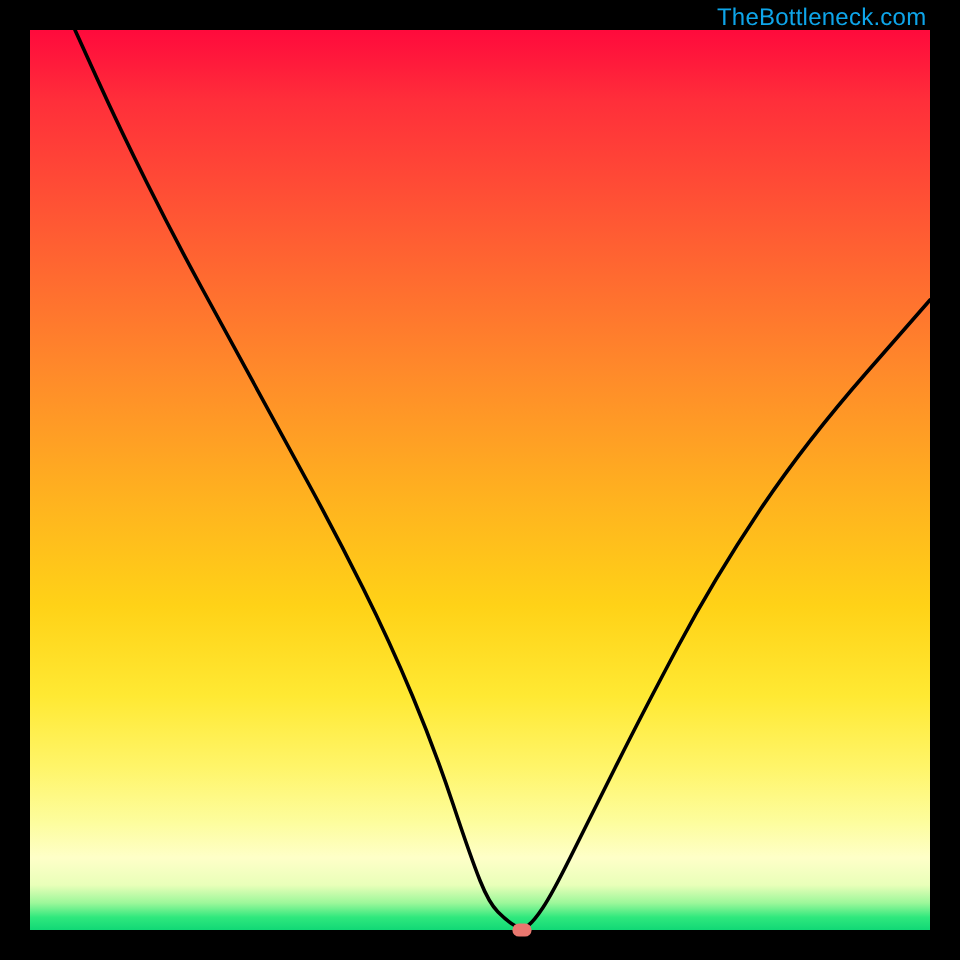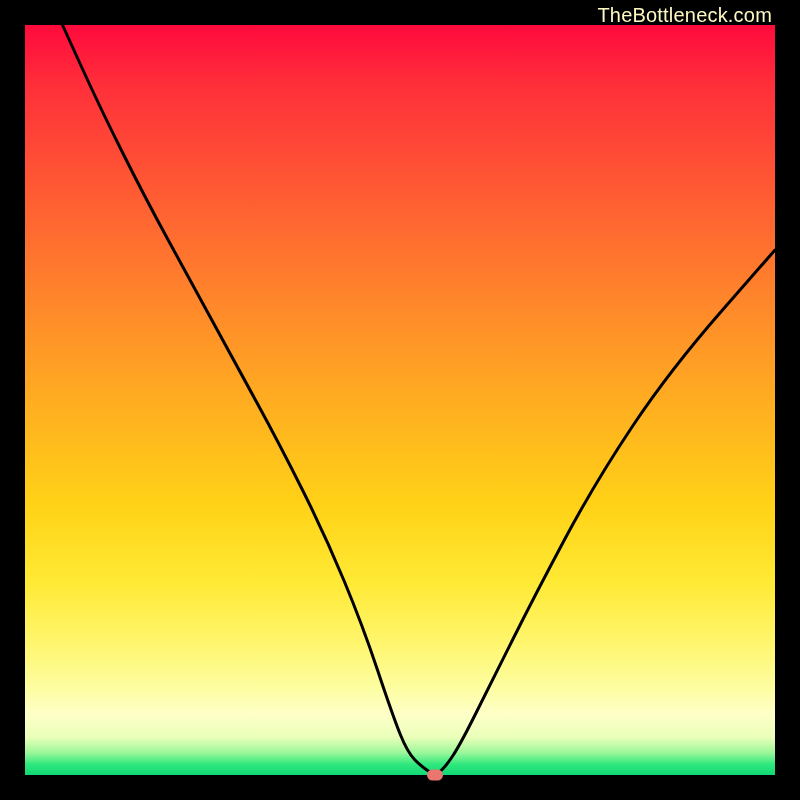--- a/index.html
+++ b/index.html
@@ -39,21 +39,21 @@
       #2fe87d 98.6%,
       #11d876 100%
     );
   }
   .attribution {
     position: absolute;
     top: 4px;
     right: 28px;
     font-family: Arial, Helvetica, sans-serif;
     font-size: 20px;
-    color: #fef9c3;
+    color: #0ea5e9;
     letter-spacing: 0.2px;
   }
   svg.curve {
     position: absolute;
     left: 0;
     top: 0;
     width: 750px;
     height: 750px;
     overflow: visible;
   }

